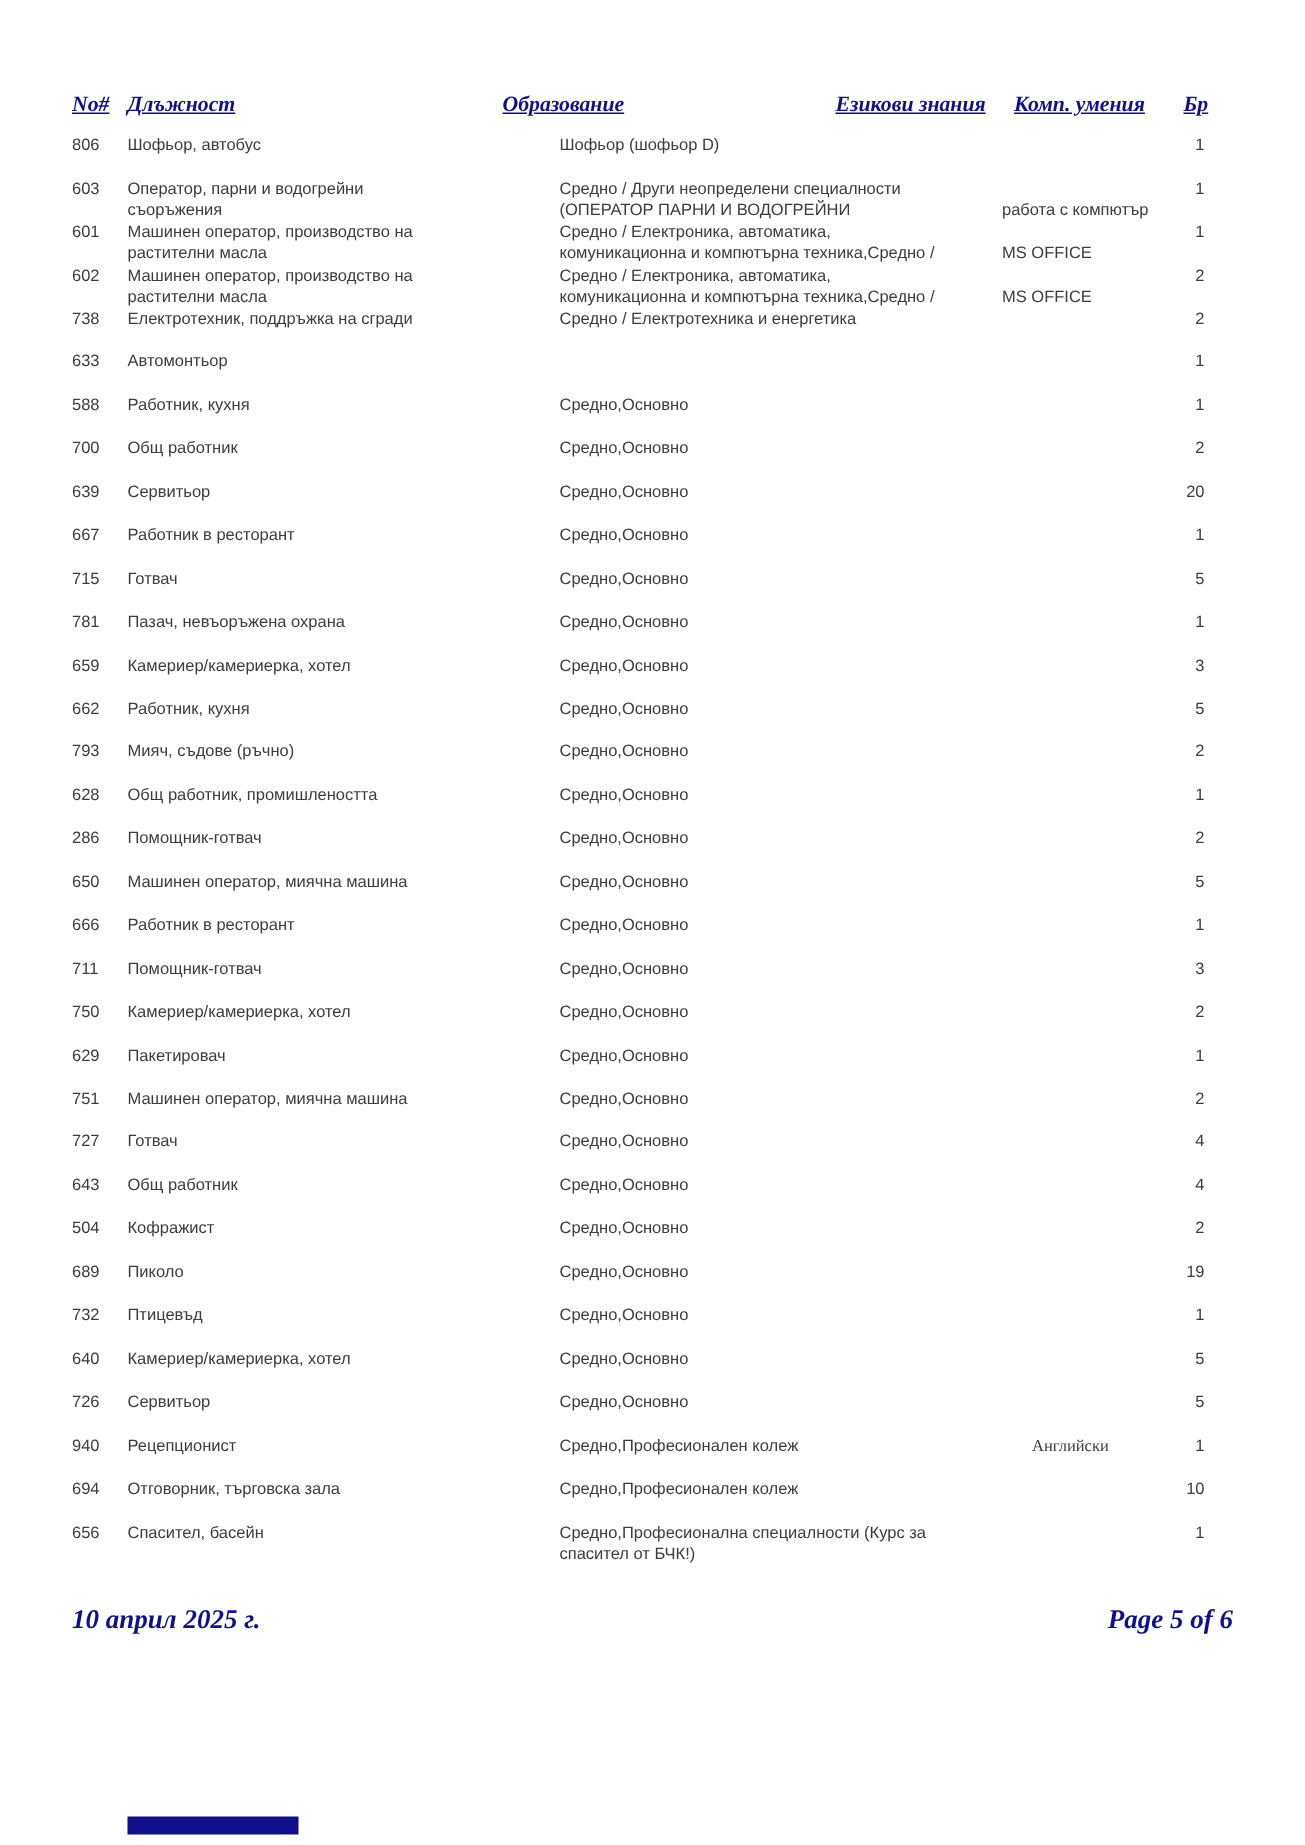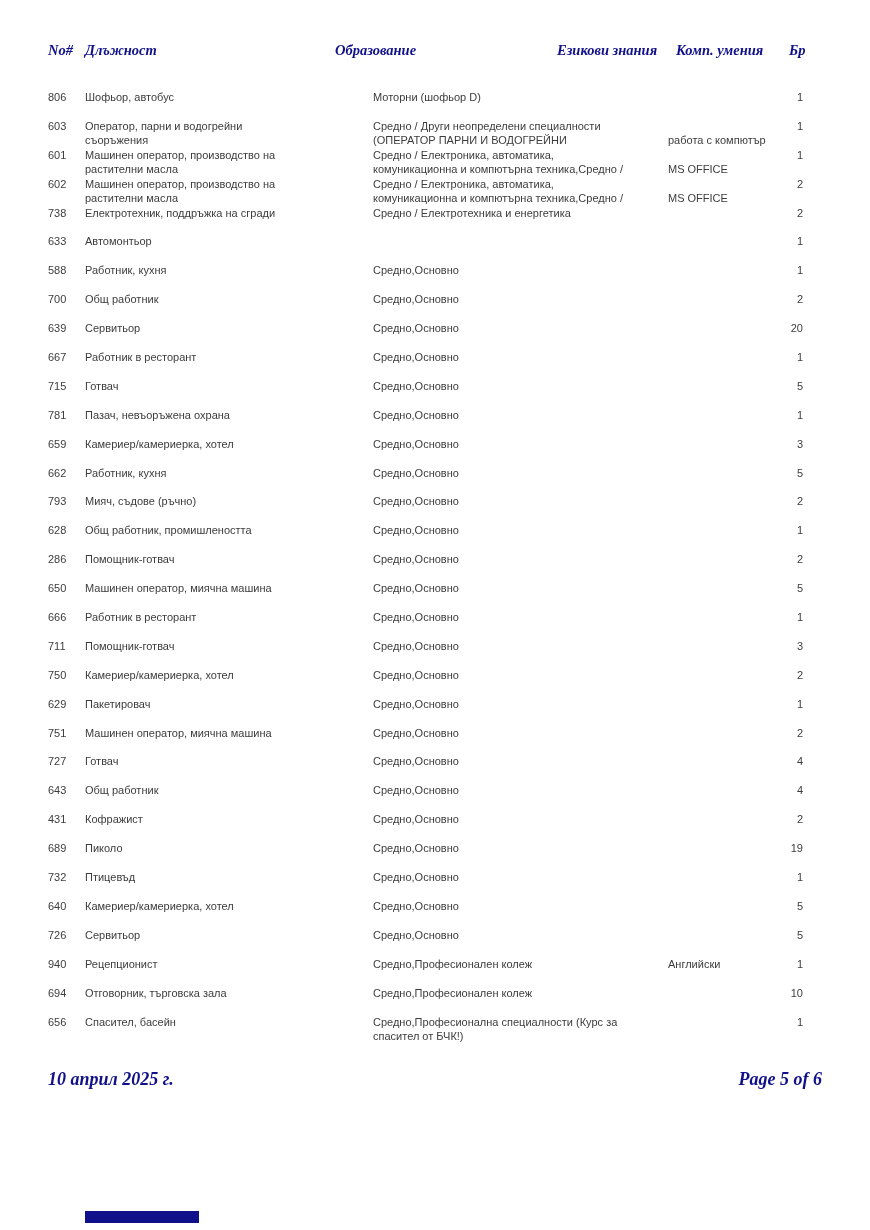--- a/index.html
+++ b/index.html
@@ -3,45 +3,46 @@
 <meta charset="utf-8">
 <style>
   html,body { margin:0; padding:0; background:#ffffff; }
   .page {
     position:relative; width:870px; height:1230px; background:#fff;
     overflow:hidden;
     font-family:"Liberation Sans", sans-serif;
   }
   
   .thead span {
-    position:absolute; top:42px;
+    position:absolute; top:62px;
     font-family:"Liberation Serif", serif;
     font-style:italic; font-weight:bold;
     font-size:14.5px; color:var(--accent,#10108a);
     white-space:nowrap;
+    text-decoration:underline;
   }
   .h-no    { left:48px;  }
   .h-pos   { left:85px;  }
   .h-edu   { left:335px; }
   .h-lang  { left:557px; }
   .h-comp  { left:676px; }
   .h-count { left:789px; }
 
   
   .rows { position:absolute; top:90px; left:0; width:870px; }
   .row  { position:relative; height:28.9px; }
   .row span {
     position:absolute; top:0;
     font-size:11px; line-height:14.4px;
     color:var(--body,#3c3c3c);
   }
   .c-no    { left:48px; }
   .c-pos   { left:85px;  width:272px; white-space:pre-line; }
   .c-edu   { left:373px; width:292px; white-space:pre-line; }
-  .c-lang  { left:668px; width:130px; }
+  .c-lang  { left:688px; width:130px;font-family:Liberation Serif, serif; }
   .c-comp  { left:668px; top:14.4px !important; width:130px; }
   .c-count { left:750px; width:53px; text-align:right; }
 
   
   .footer span {
     position:absolute; top:1069px;
     font-family:"Liberation Serif", serif;
     font-style:italic; font-weight:bold;
     font-size:18px; color:var(--accent,#10108a);
     white-space:nowrap;
@@ -66,21 +67,21 @@
     <span class="h-edu">Образование</span>
     <span class="h-lang">Езикови знания</span>
     <span class="h-comp">Комп. умения</span>
     <span class="h-count">Бр</span>
   </div>
 
   <div class="rows" id="rows">
     <div class="row">
       <span class="c-no">806</span>
       <span class="c-pos">Шофьор, автобус</span>
-      <span class="c-edu">Моторни (шофьор D)</span>
+      <span class="c-edu">Шофьор (шофьор D)</span>
       <span class="c-lang"></span>
       <span class="c-comp"></span>
       <span class="c-count">1</span>
     </div>
 
     <div class="row">
       <span class="c-no">603</span>
       <span class="c-pos">Оператор, парни и водогрейни
 съоръжения</span>
       <span class="c-edu">Средно / Други неопределени специалности
@@ -294,21 +295,21 @@
     <div class="row">
       <span class="c-no">643</span>
       <span class="c-pos">Общ работник</span>
       <span class="c-edu">Средно,Основно</span>
       <span class="c-lang"></span>
       <span class="c-comp"></span>
       <span class="c-count">4</span>
     </div>
 
     <div class="row">
-      <span class="c-no">431</span>
+      <span class="c-no">504</span>
       <span class="c-pos">Кофражист</span>
       <span class="c-edu">Средно,Основно</span>
       <span class="c-lang"></span>
       <span class="c-comp"></span>
       <span class="c-count">2</span>
     </div>
 
     <div class="row">
       <span class="c-no">689</span>
       <span class="c-pos">Пиколо</span>

